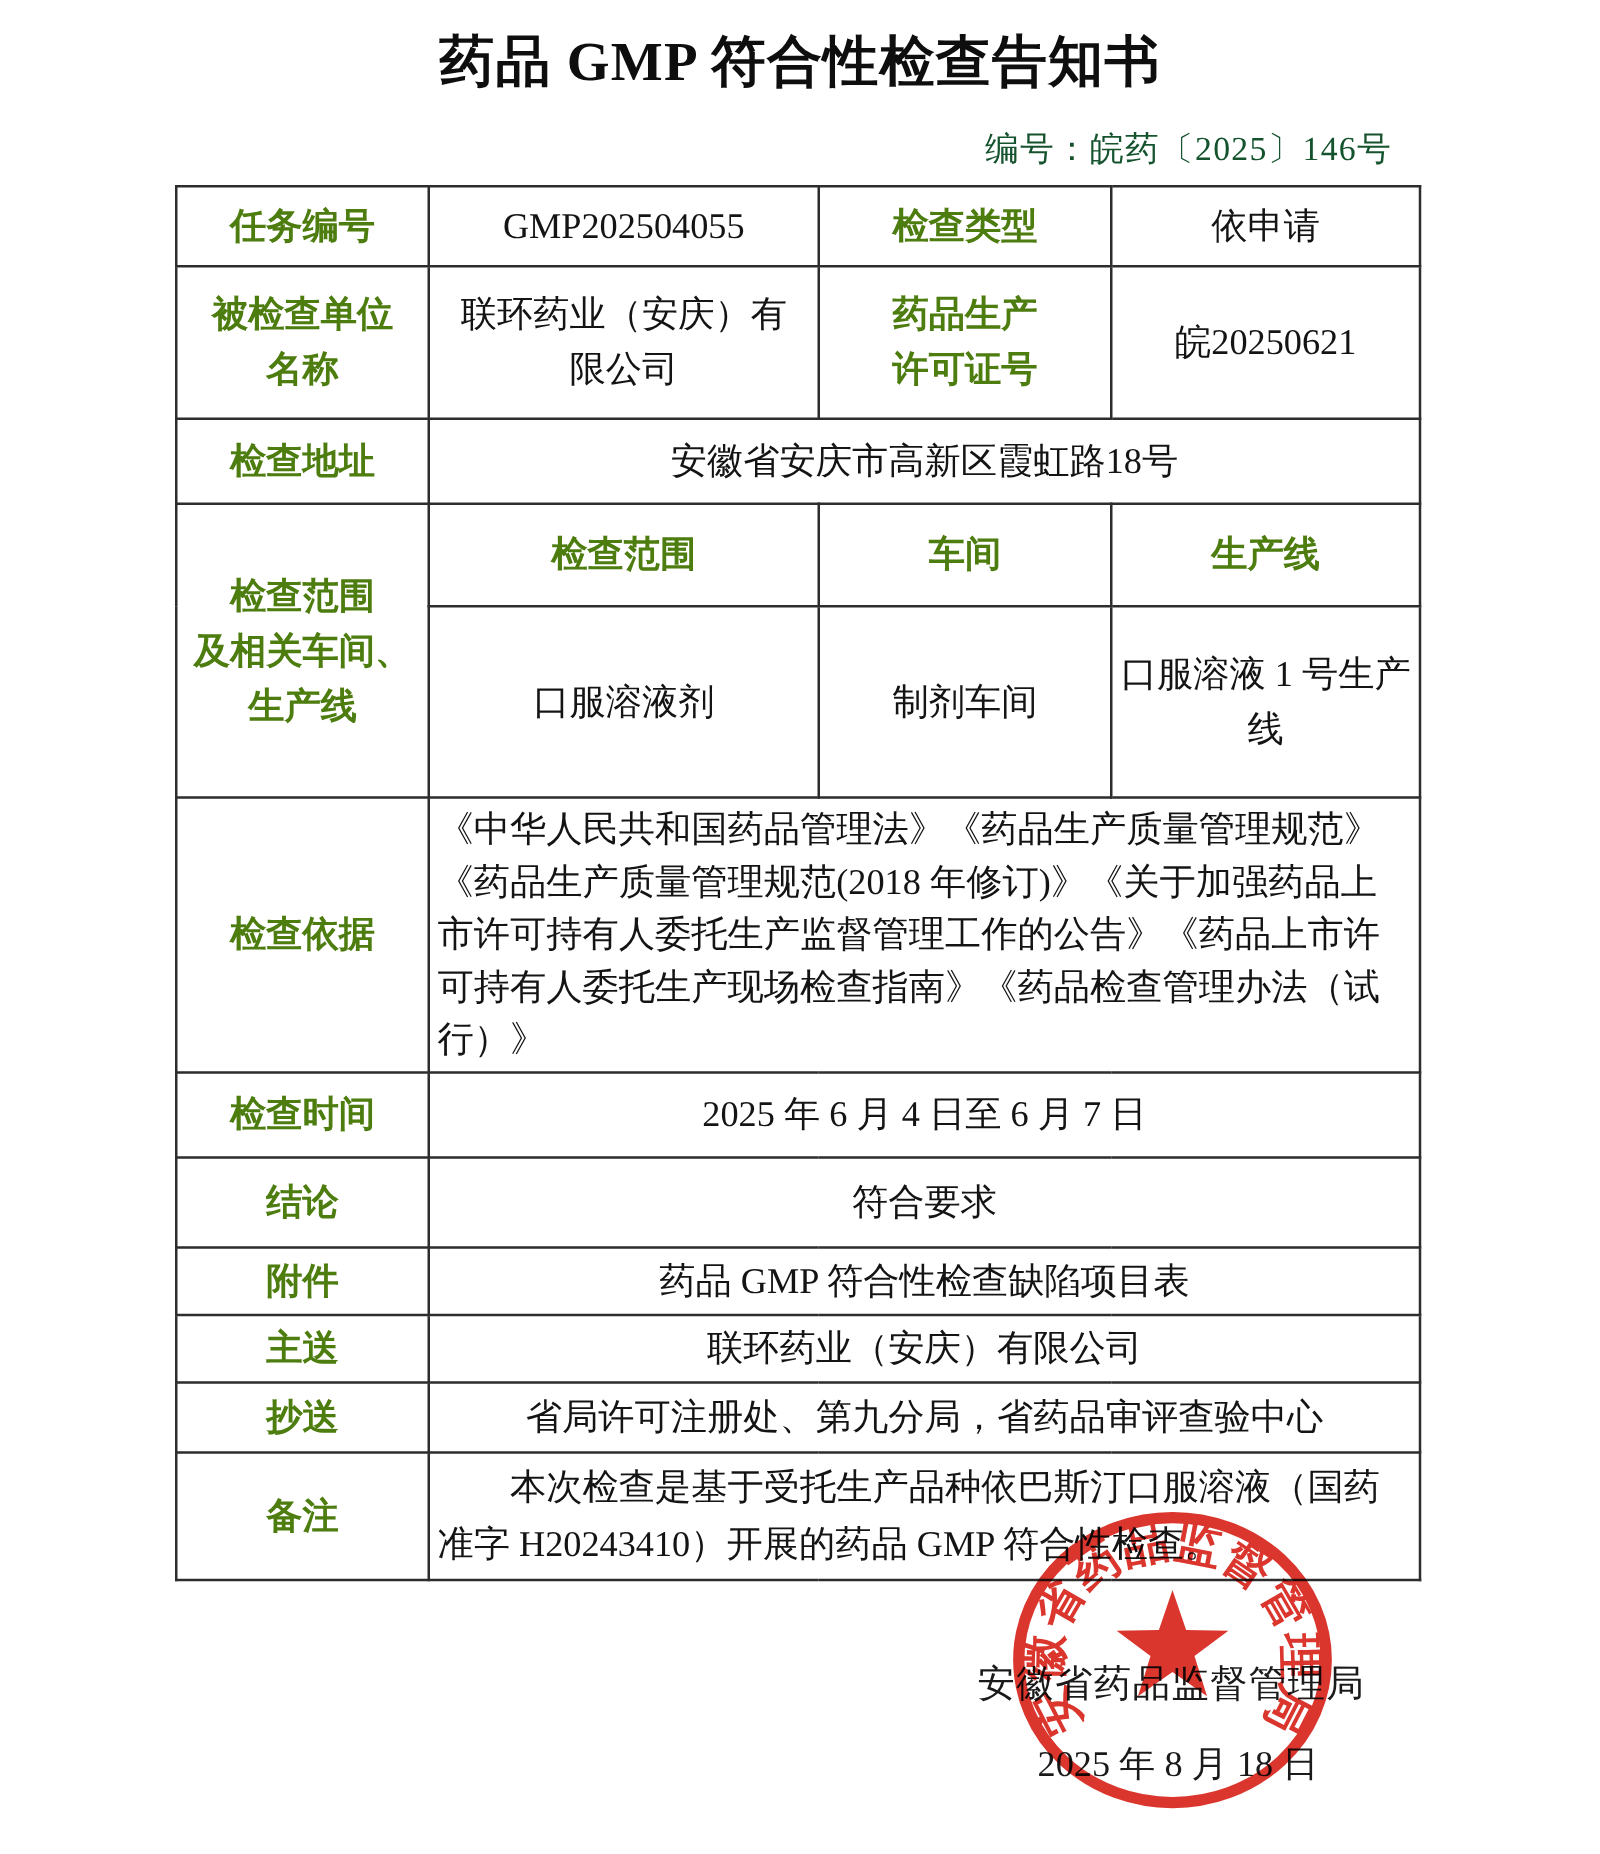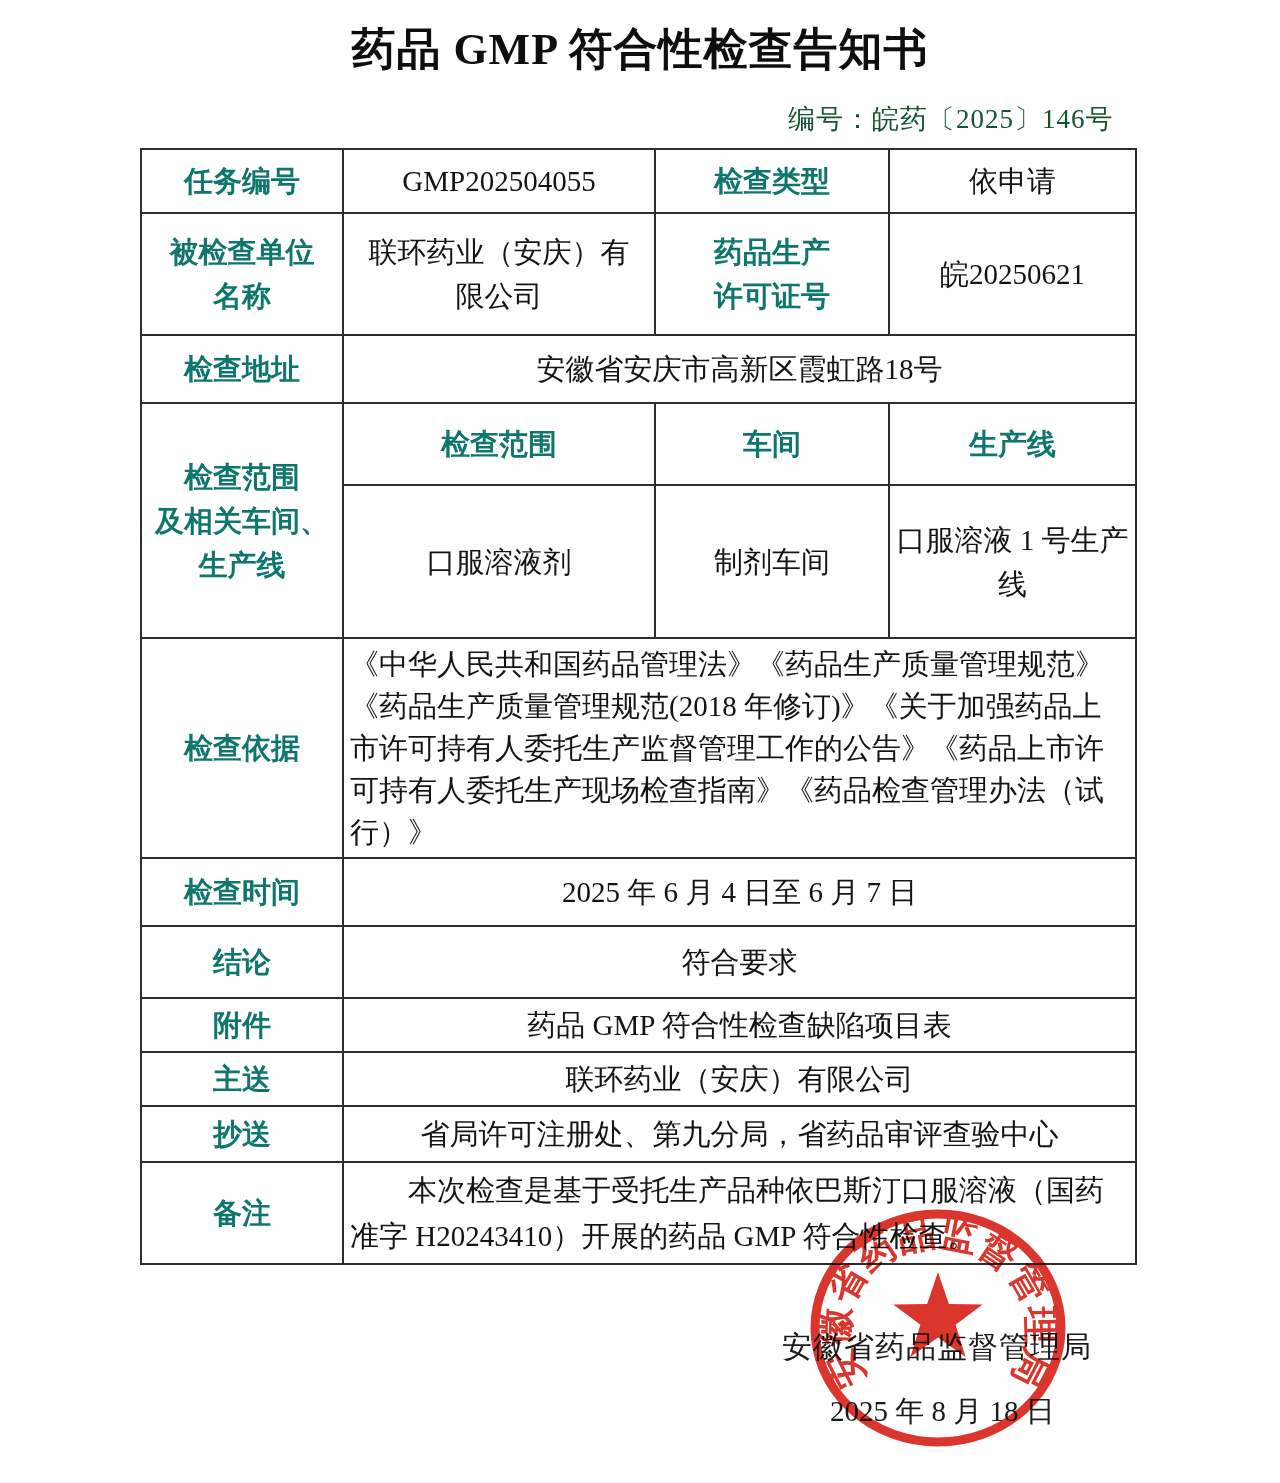--- a/index.html
+++ b/index.html
@@ -26,21 +26,21 @@
     width:995px;border-collapse:collapse;table-layout:fixed;
   }
   table.notice td{
     border:2px solid #2d2d2d;
     vertical-align:middle;
     padding:4px 6px;
     overflow:hidden;
   }
   .lbl{
     font-family:"Liberation Sans","DejaVu Sans",sans-serif;
-    font-weight:700;font-size:29px;color:#0f766e;
+    font-weight:700;font-size:29px;color:#4d7c0f;
     text-align:center;line-height:44px;
   }
   .val{
     font-family:"Liberation Serif","DejaVu Serif",serif;
     font-size:29px;color:#141414;
     text-align:center;line-height:44px;
   }
   .val .ln, .lbl .ln{display:block;}
   td.para{
     text-align:left;padding:10px 14px;

